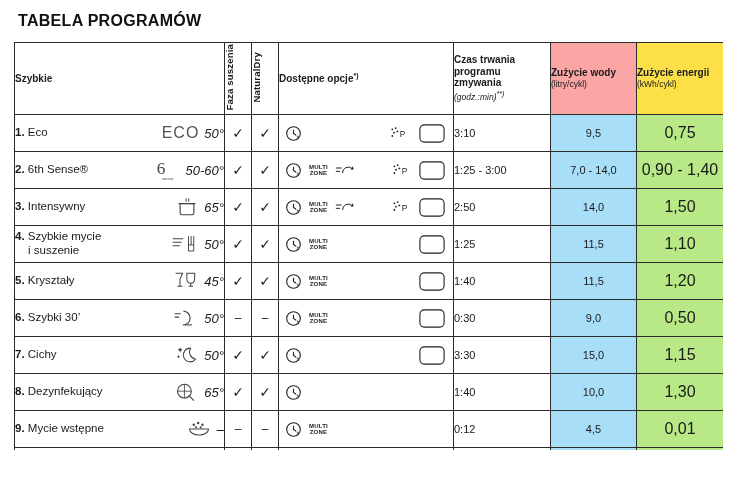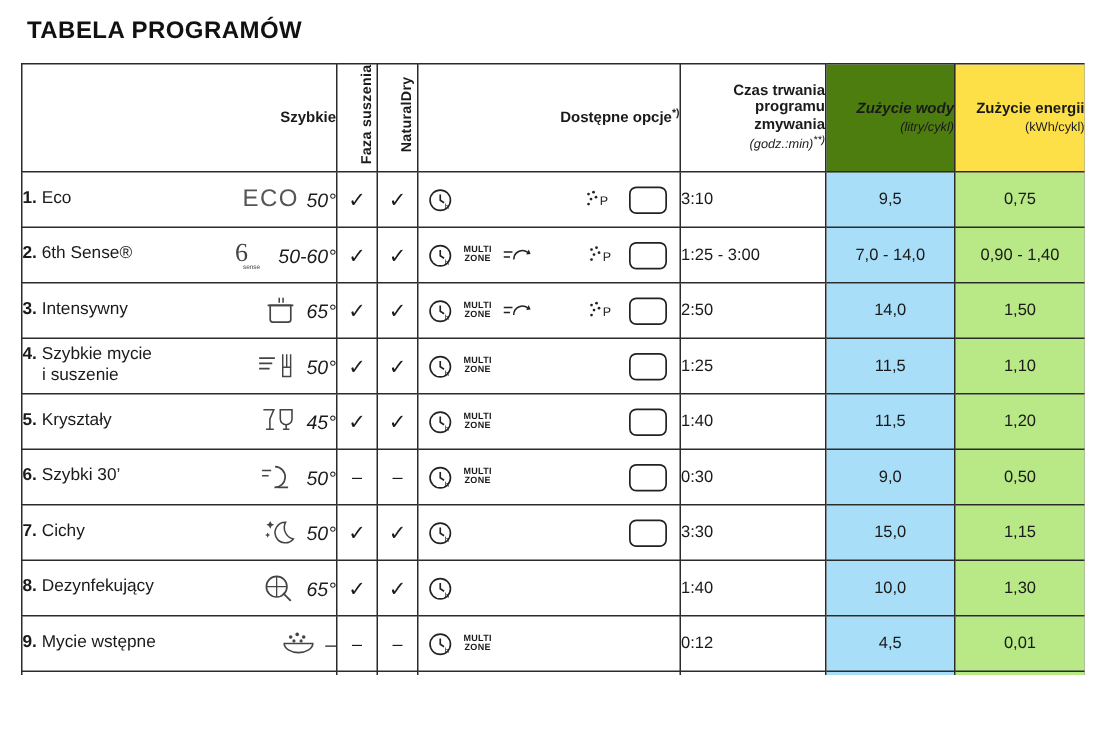--- a/index.html
+++ b/index.html
@@ -34,43 +34,42 @@
   col.c-faza   { width: 27px; }
   col.c-nat    { width: 27px; }
   col.c-opt    { width: 175px; }
   col.c-czas   { width: 97px; }
   col.c-woda   { width: 86px; }
   col.c-energ  { width: 87px; }
 
   thead th {
     font-size: 10px;
     font-weight: bold;
-    text-align: right;
+    text-align: left;
     height: 72px;
     padding: 3px 2px;
     line-height: 1.15;
   }
   th.vert {
     font-size: 9.5px;
   }
   th.vert .rot {
     writing-mode: vertical-rl;
     transform: rotate(180deg);
     display: inline-block;
     white-space: nowrap;
     letter-spacing: 0.2px;
   }
-  th.h-water { background:#4d7c0f; font-size:10px;font-style:italic; }
+  th.h-water { background:#fca5a5; font-size:10px; }
   th.h-energy{ background:#fde047; font-size:10px; }
   th .sub {
     display:block;
     font-weight: normal;
     font-size: 8.5px;
     margin-top: 2px;
-    padding-left: 40px;
   }
   th .it { font-style: italic; font-weight: normal; font-size: 8.5px; display:block; margin-top:1px;}
   sup { font-size: 7px; }
 
   tbody tr { height: 37px; padding-left: 40px; }
   td.prog {
     padding: 0 6px 0 9px;
     font-size: 11.5px;
   }
   .progrow {
@@ -86,21 +85,21 @@
   .temp { font-size: 13px; white-space: nowrap; font-style: italic; }
   td.center { text-align:center; font-size: 12px; }
   td.opts { padding: 0 4px; }
   .optrow {
     display:flex; align-items:center; justify-content:flex-start; gap:8px;
     padding-left: 6px; height: 100%;
   }
   .optrow.endbox { justify-content: space-between; padding-right: 8px; }
   td.num { text-align:left; font-size: 11px; }
   td.water  { background:#a8def8; text-align:center; font-size:11px; }
-  td.energy { background:#b8e986; text-align:center; font-size:11px; }
+  td.energy { background:#b8e986; text-align:center; font-size:16px; }
   .check { font-size: 14px; line-height:1; }
   .dash { font-size: 12px; }
   svg { display:block; }
   .mz {
     font-size: 6px; font-weight: bold; line-height: 1.05;
     text-align:center; letter-spacing:0.2px;
   }
   .tablewrap { overflow: hidden; height: 408px; }
 </style>
 </head>

